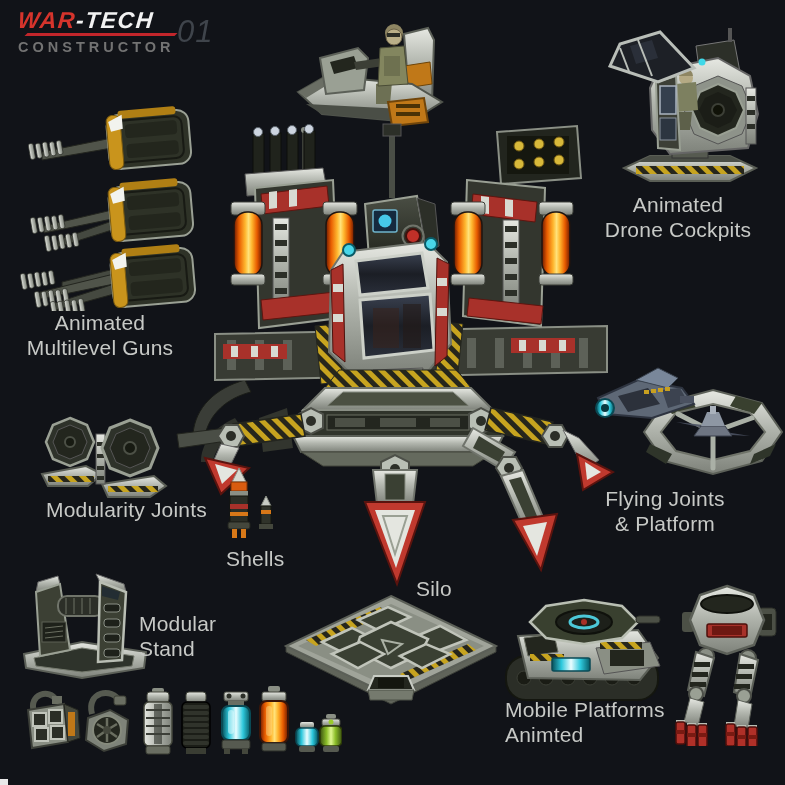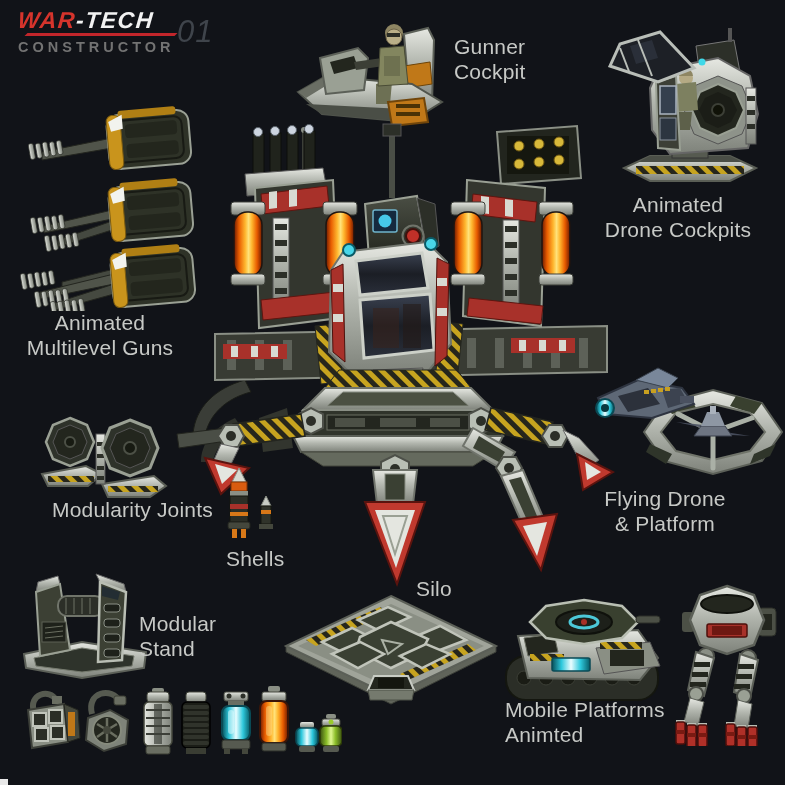--- a/index.html
+++ b/index.html
@@ -552,43 +552,39 @@
     <rect x="280" y="46" width="14" height="6" rx="2" fill="url(#gMetal)"></rect>
     <rect x="276" y="52" width="22" height="18" rx="5" fill="url(#gCyan)" stroke="#0a4a55" stroke-width="1.5"></rect>
     <rect x="279" y="70" width="16" height="6" rx="2" fill="#565a50"></rect>
     <rect x="306" y="38" width="10" height="5" rx="2" fill="#8a8f84"></rect>
     <rect x="302" y="43" width="18" height="7" rx="2" fill="url(#gMetal)" stroke="#44473c"></rect>
     <circle cx="311" cy="46" r="2.5" fill="#9acb2e"></circle>
     <rect x="300" y="50" width="22" height="20" rx="5" fill="url(#gGreen)" stroke="#2c3a08" stroke-width="1.5"></rect>
     <rect x="303" y="70" width="16" height="6" rx="2" fill="#565a50"></rect>
   </svg>
 
-  <div class="lbl" style="left:454px;top:34px">
-    <div>Gunner</div>
-    <div>Cockpit</div>
-  </div>
   <div class="lbl c" style="left:578px;top:192px;width:200px">
     <div>Animated</div>
     <div>Drone Cockpits</div>
   </div>
   <div class="lbl c" style="left:5px;top:310px;width:190px">
     <div>Animated</div>
     <div>Multilevel Guns</div>
   </div>
-  <div class="lbl" style="left:52px;top:497px">
+  <div class="lbl" style="left:46px;top:497px">
     <div>Modularity Joints</div>
   </div>
   <div class="lbl" style="left:226px;top:546px">
     <div>Shells</div>
   </div>
   <div class="lbl" style="left:416px;top:576px">
     <div>Silo</div>
   </div>
   <div class="lbl c" style="left:570px;top:486px;width:190px">
-    <div>Flying Drone</div>
+    <div>Flying Joints</div>
     <div>&amp; Platform</div>
   </div>
   <div class="lbl" style="left:139px;top:611px">
     <div>Modular</div>
     <div>Stand</div>
   </div>
   <div class="lbl" style="left:505px;top:697px">
     <div>Mobile Platforms</div>
     <div>Animted</div>
   </div>

